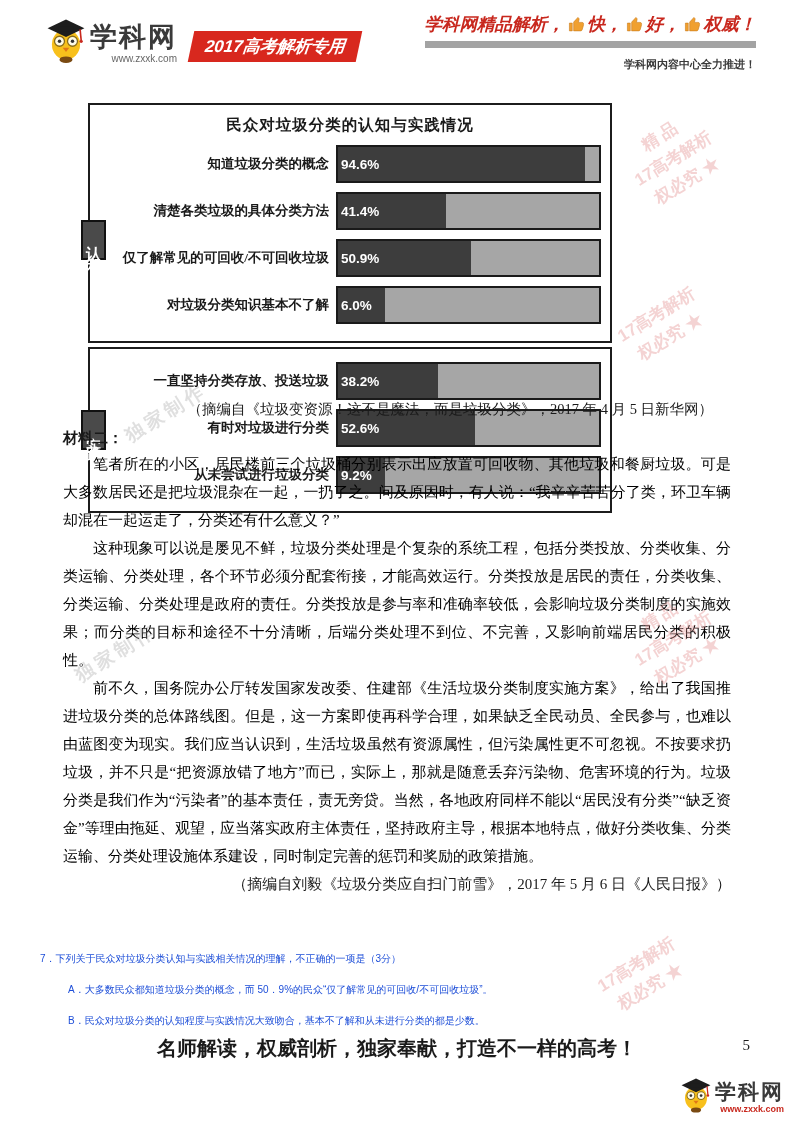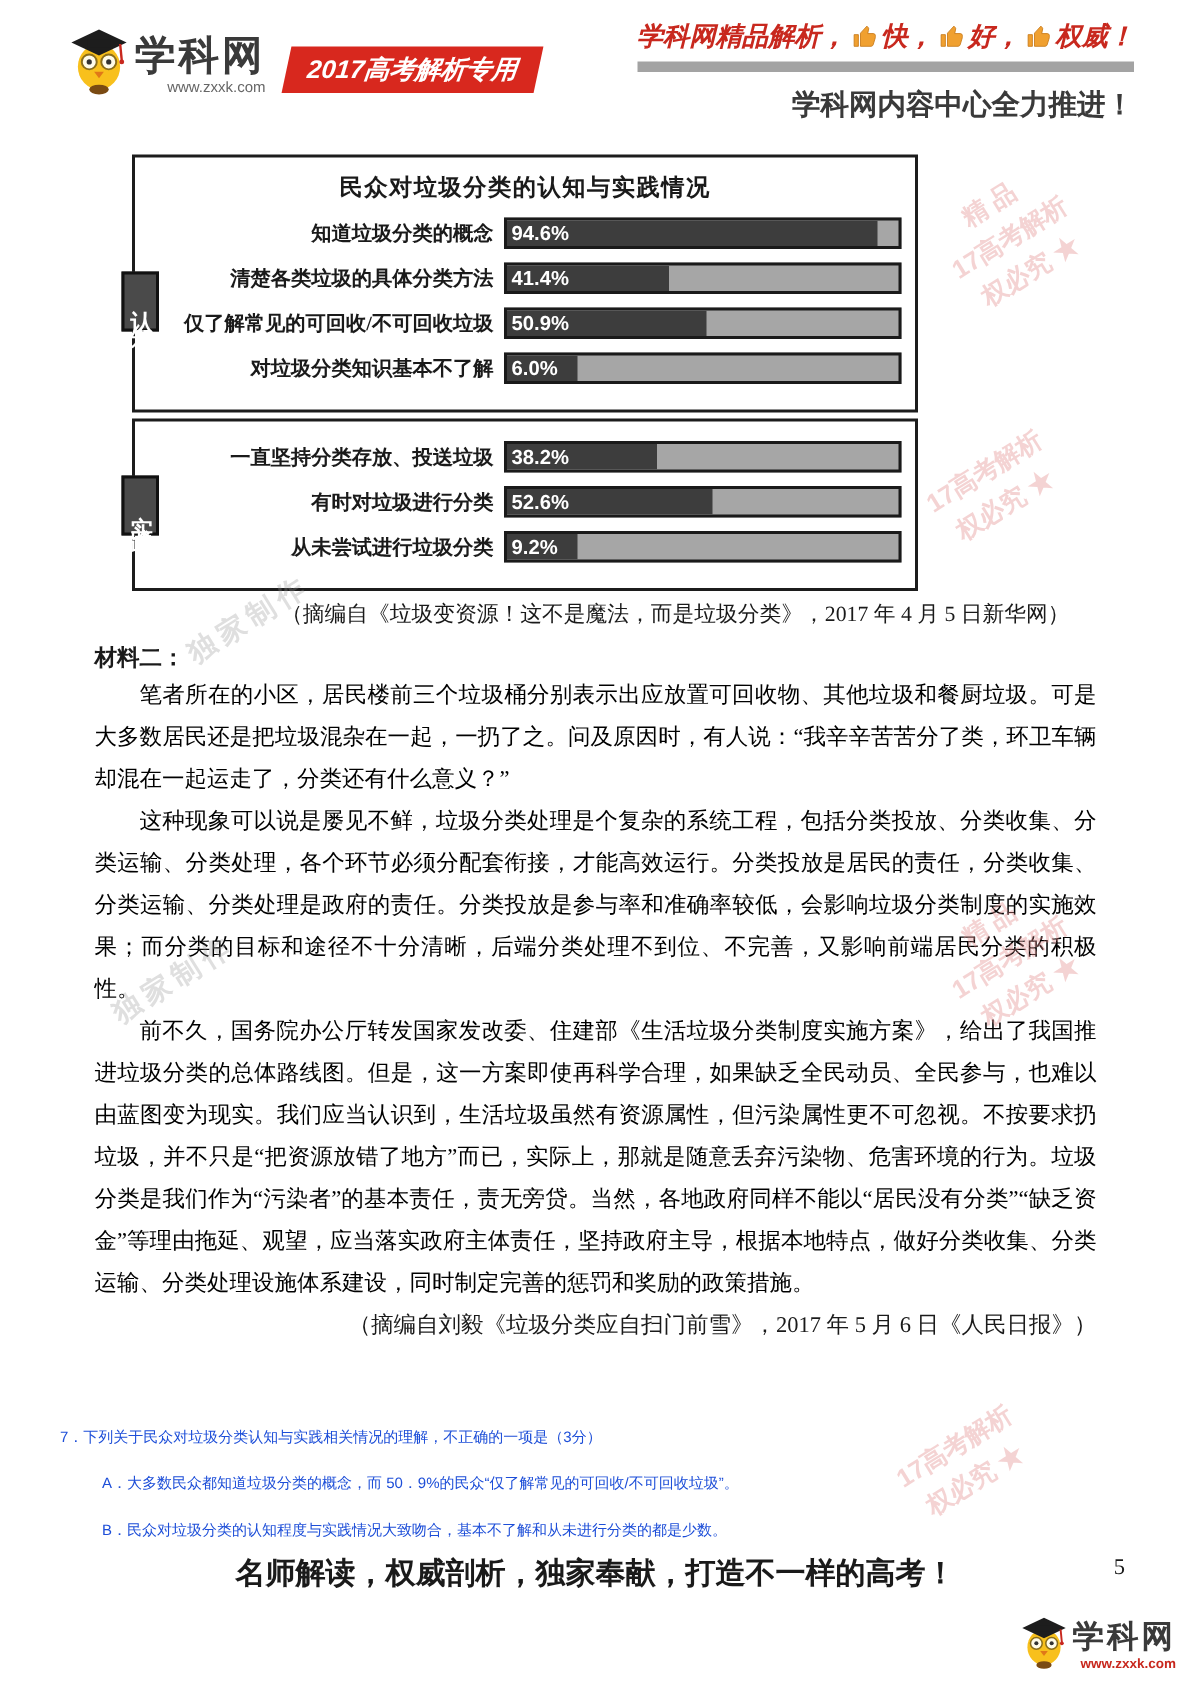--- a/index.html
+++ b/index.html
@@ -20,33 +20,33 @@
   .logo-url { font-family:"Liberation Sans",sans-serif; font-size:10px; color:#666; margin-top:2px;text-align:right; }
   .badge { margin-left:14px; margin-bottom:2px; background:#d8281e; color:#fff;
     font-family:"Liberation Sans",sans-serif; font-weight:bold; font-style:italic;
     font-size:17px; padding:4px 14px; transform:skewX(-12deg); white-space:nowrap; }
   .badge > span { display:inline-block; transform:skewX(6deg); }
   .slogan-block { text-align:right; }
   .slogan-line { display:inline-flex; align-items:center; gap:2px;
     color:#c8281e; font-weight:bold; font-size:17.5px; font-style:italic;
     border-bottom:7px solid #a3a3a3; padding-bottom:5px; white-space:nowrap; }
   .thumb-icon { width:17px; height:17px; margin:0 1px; }
-  .slogan-sub { margin-top:9px; font-size:19px; color:#3a3a3a; font-weight:bold;
+  .slogan-sub { margin-top:9px; font-size:11px; color:#3a3a3a; font-weight:bold;
     font-family:"Liberation Sans",sans-serif; }
 
   
   .chart-wrap { position:absolute; top:103px; left:88px; width:524px; }
   .chart-section { position:relative; border:2px solid #1c1c1c; background:#fff; padding:4px 0 8px 0; }
   .chart-section + .chart-section { margin-top:4px; }
   .chart-title { text-align:center; font-weight:bold; font-size:15.5px;
     margin:6px 0 6px 0; letter-spacing:1px; }
   .bar-row { display:flex; align-items:center; margin:9px 0; }
   .bar-label { width:246px; text-align:right; padding-right:7px;
     font-weight:bold; font-size:13.5px; white-space:nowrap;padding-left:10px; }
-  .bar-track { flex:1; height:21px; border:2px solid #1a1a1a; background:#a6a6a6;
+  .bar-track { flex:1; height:38px; border:2px solid #1a1a1a; background:#a6a6a6;
     margin-right:9px; overflow:hidden; }
   .bar-fill { height:100%; background:#3d3d3d; display:flex; align-items:center; min-width:47px; }
   .bar-value { color:#ffffff; font-weight:bold; font-size:13.5px; padding-left:3px;
     font-family:"Liberation Sans",sans-serif; white-space:nowrap; }
   .group-label { position:absolute; left:-9px; top:50%; transform:translateY(-50%);
     background:#4a4a4a; border:2px solid #111; color:#fff; font-weight:bold;
     font-size:15px; writing-mode:vertical-rl; text-orientation:upright;
     letter-spacing:10px; padding:12px 2px 4px 2px; line-height:1.1; }
   .chart-section.first .group-label { top:57%; }
 

